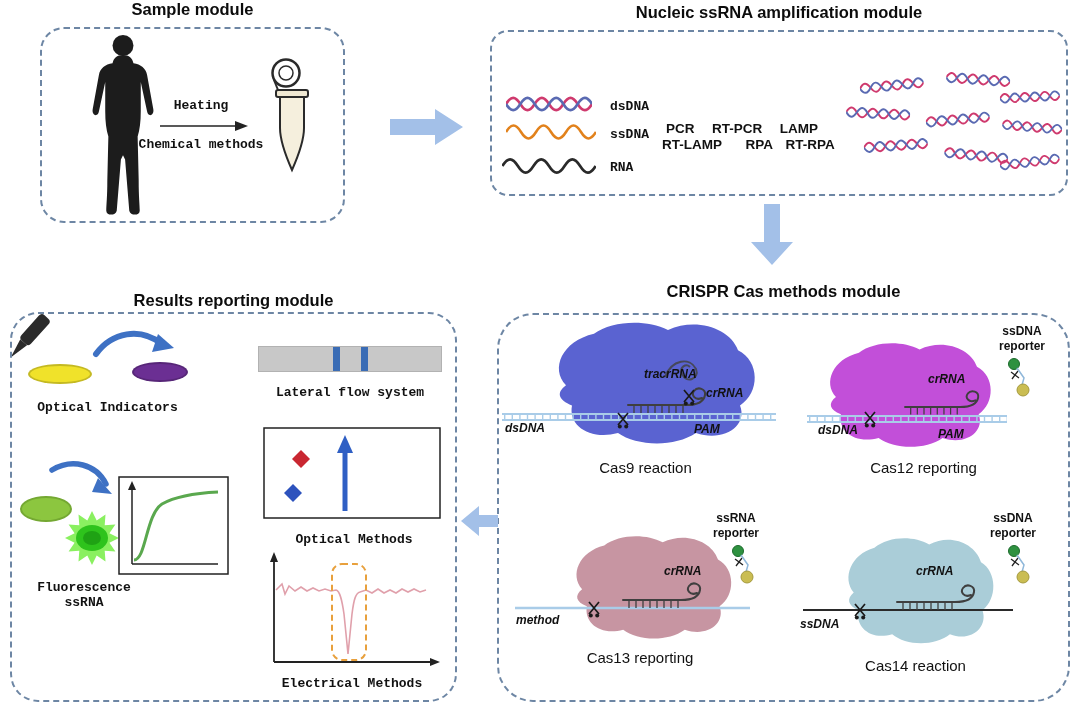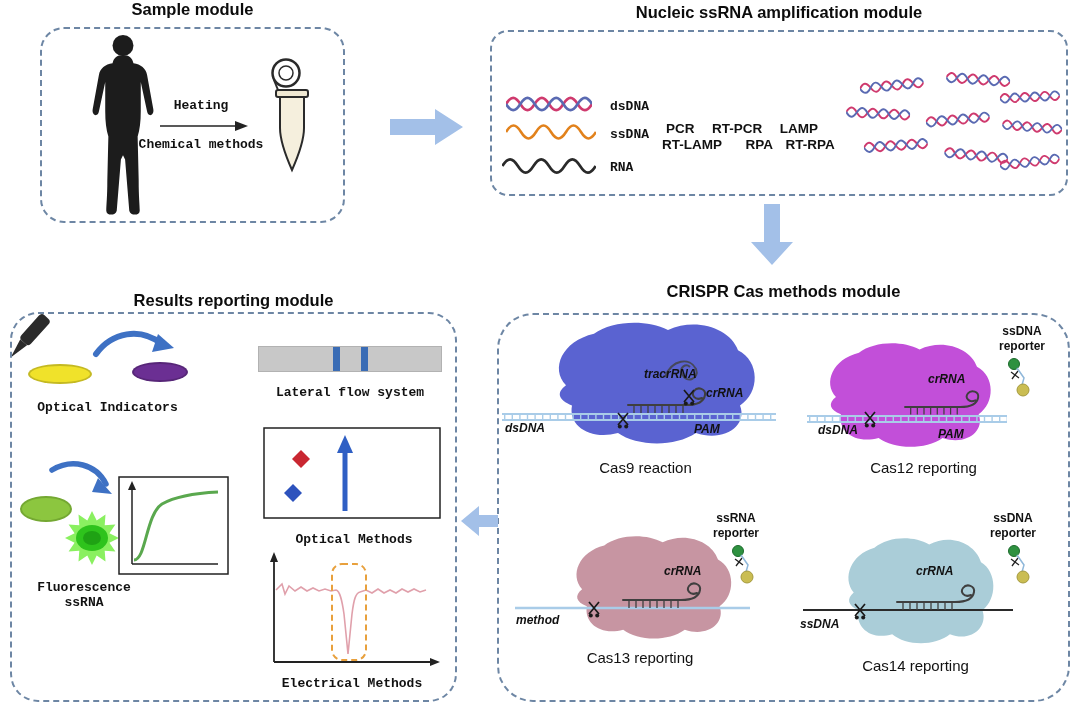--- a/index.html
+++ b/index.html
@@ -188,21 +188,21 @@
 <svg class="abs" style="left:775px;top:505px" width="305" height="160">
   <use href="#blob" transform="translate(58,30) scale(0.74,0.8)" fill="#aacdd8"></use>
   <line x1="28" y1="105" x2="238" y2="105" stroke="#2a2a2a" stroke-width="1.8"></line>
   <use href="#guide" transform="translate(122,97)"></use>
   <use href="#scis" transform="translate(80,98)"></use>
   <use href="#rep" transform="translate(232,40)"></use>
 </svg>
 <div class="slbl" style="left:916px;top:564px">crRNA</div>
 <div class="slbl" style="left:800px;top:617px">ssDNA</div>
 <div class="slbl-wrap" style="left:972px;top:511px;width:82px">ssDNA reporter</div>
-<div class="caption" style="left:843px;top:657px;width:145px">Cas14 reporting</div>
+<div class="caption" style="left:843px;top:657px;width:145px">Cas14 reaction</div>
 
 <svg class="abs" style="left:460px;top:504px" width="38" height="34">
   <polygon points="38,11 19,11 19,2 1,17 19,32 19,23 38,23" fill="#a3c0e8"></polygon>
 </svg>
 
 <div class="module-title" style="left:10px;top:291px;width:447px">Results reporting module</div>
 <div class="dashed-box" style="left:10px;top:312px;width:447px;height:390px;border-radius:28px"></div>
 
 <svg class="abs" style="left:12px;top:312px" width="56" height="58">
   <g transform="rotate(42 22 18)">

